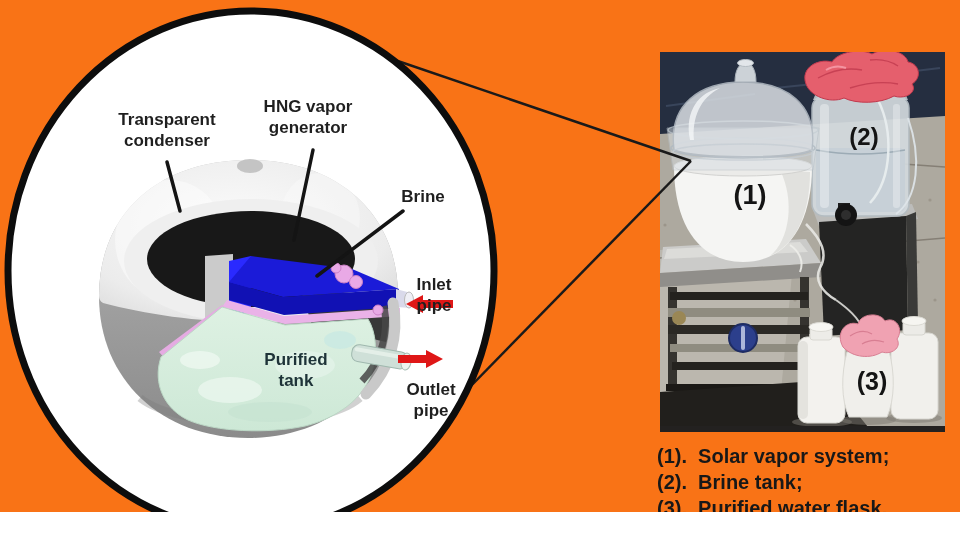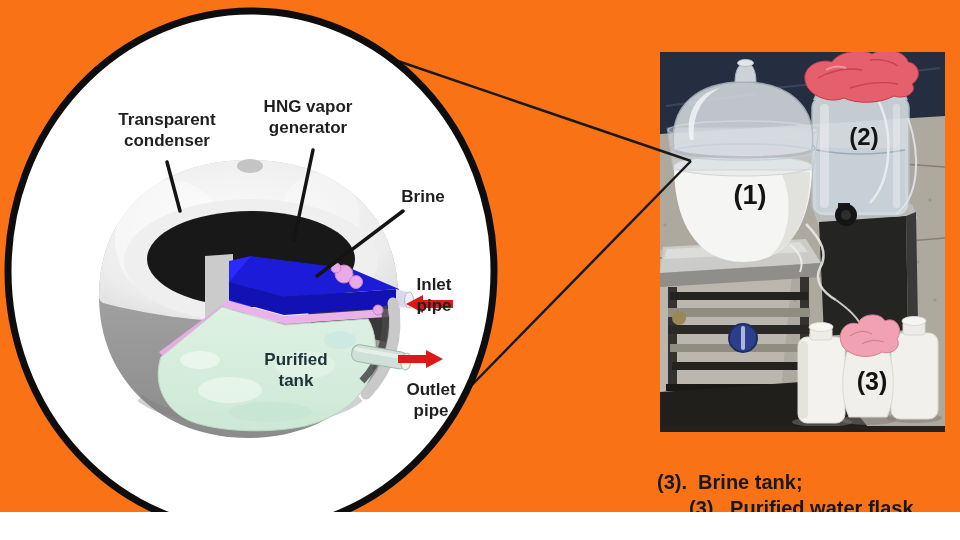--- a/index.html
+++ b/index.html
@@ -244,16 +244,17 @@
 </div>
 <div class="lbl" style="left:414px;top:379px;margin-left:17px;">
   <span class="ln">Outlet</span>
   <span class="ln">pipe</span>
 </div>
 
 <div class="marker" style="left:750px;top:180px;font-size:27px;">(1)</div>
 <div class="marker" style="left:864px;top:123px;font-size:24px;">(2)</div>
 <div class="marker" style="left:872px;top:367px;font-size:25px;">(3)</div>
 
-<div class="caption-line" style="top:470px;">(3).  Brine tank;</div>
-<div class="caption-line" style="top:496px;margin-left:32px;">(3).  Purified water flask.</div>
+<div class="caption-line" style="top:444px;">(1).  Solar vapor system;</div>
+<div class="caption-line" style="top:470px;">(2).  Brine tank;</div>
+<div class="caption-line" style="top:496px;">(3).  Purified water flask.</div>
 
 </div>
 
 </body></html>

